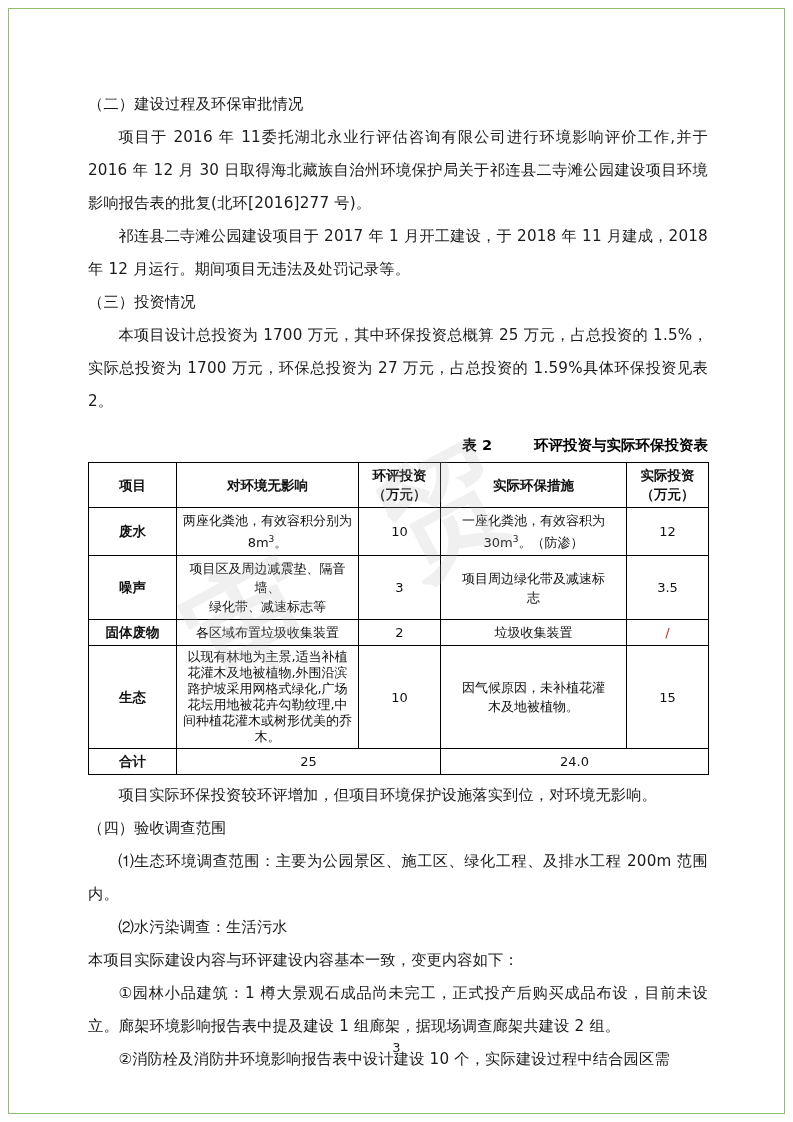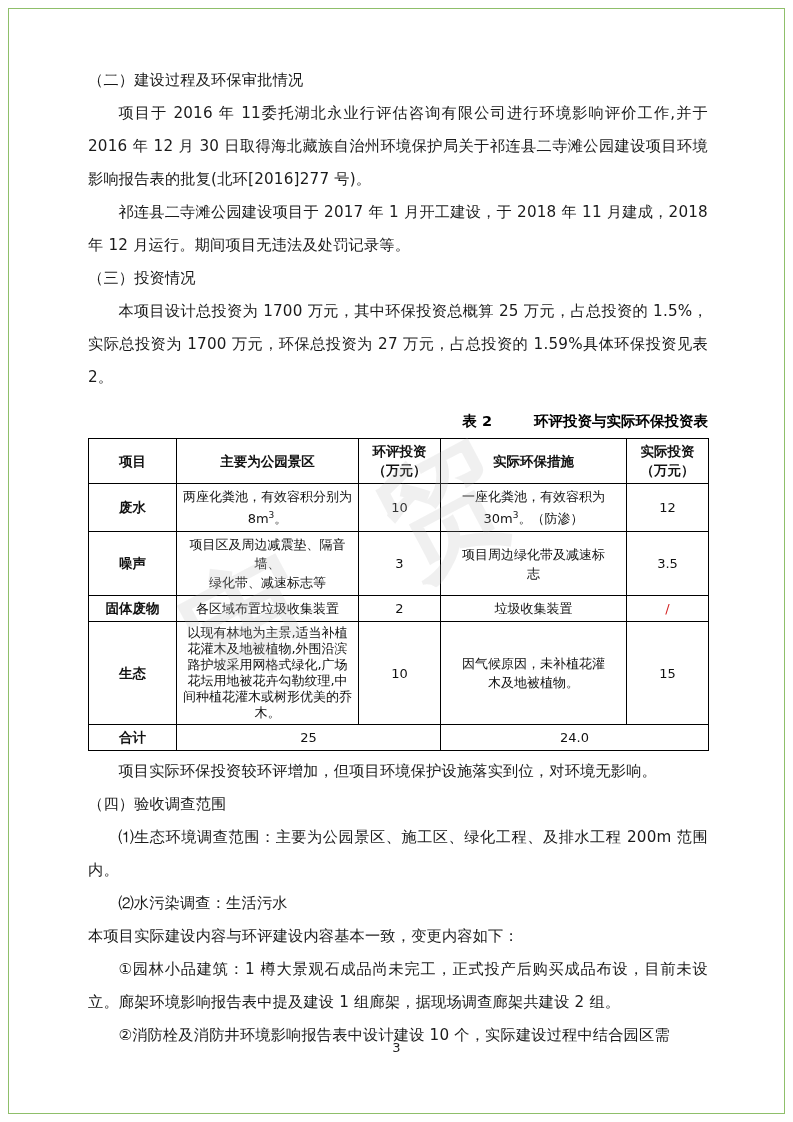--- a/index.html
+++ b/index.html
@@ -22,21 +22,21 @@
     top: 8px;
     width: 777px;
     height: 1106px;
     border: 1px solid #8fbf6a;
     box-sizing: border-box;
     pointer-events: none;
   }
   .content {
     position: absolute;
     left: 88px;
-    top: 64px;
+    top: 88px;
     width: 620px;
   }
   p {
     margin: 0 0 0 0;
     font-size: 15.2px;
     line-height: 33px;
     color: #1a1a1a;
     text-align: justify;
     letter-spacing: 0.2px;
   }
@@ -141,21 +141,21 @@
       <colgroup>
         <col class="c1">
           <col class="c2">
           <col class="c3">
           <col class="c4">
           <col class="c5">
       </colgroup>
       <tbody>
         <tr>
           <td class="hdr">项目</td>
-          <td class="hdr">主要为公园景区</td>
+          <td class="hdr">对环境无影响</td>
           <td class="hdr">
             <span>环评投资</span><br>
             <span>（万元）</span>
           </td>
           <td class="hdr">实际环保措施</td>
           <td class="hdr">
             <span>实际投资</span><br>
             <span>（万元）</span>
           </td>
         </tr>

